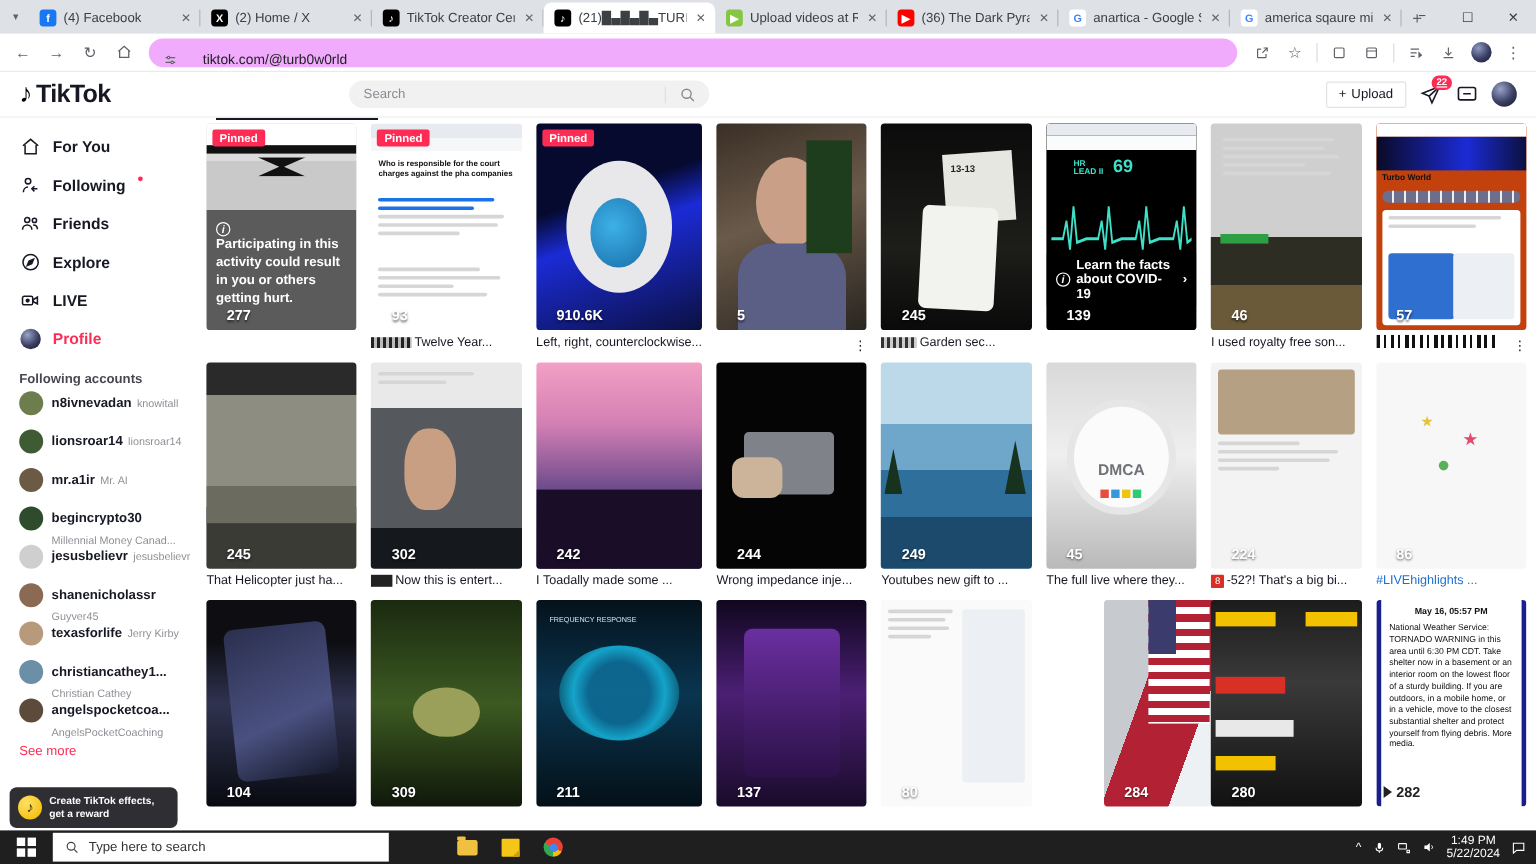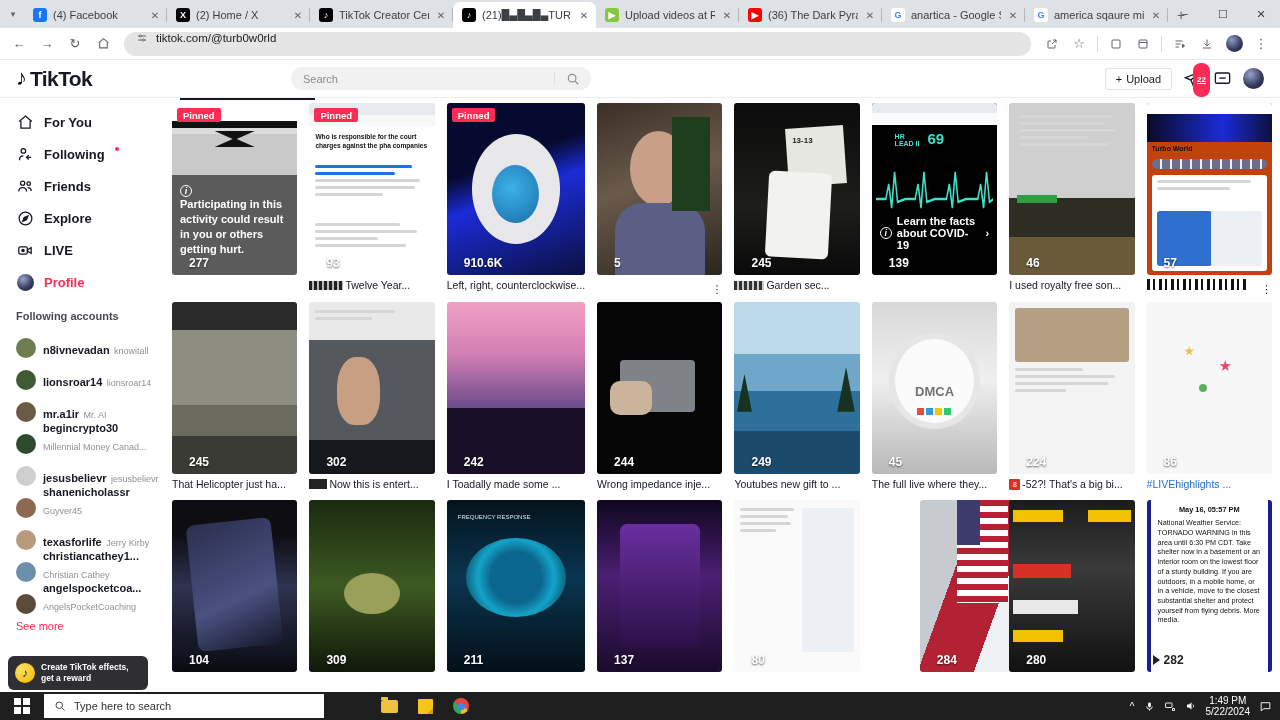--- a/index.html
+++ b/index.html
@@ -53,22 +53,22 @@
 
   .toolbar {
     height: 32px; background: #fff; display: flex; align-items: center;
     gap: 2px; padding: 0 6px; border-bottom: 1px solid #e8eaed;
   }
   .tb-icon {
     width: 26px; height: 26px; display: flex; align-items: center; justify-content: center;
     color: #5f6368; font-size: 13px; border-radius: 50%;
   }
   .omnibox {
-    flex: 1; height: 24px; background: #e5e5e5; border-radius: 13px;
-    display: flex; align-items: flex-start; gap: 8px; padding: 0 12px;
+    flex: 1; height: 24px; background: #f0abfc; border-radius: 13px;
+    display: flex; align-items: flex-end; gap: 21px; padding: 0 12px;
     margin: 0 6px; font-size: 11.5px; color: #202124;
   }
   .omni-url { color: #202124; font-size: 11.5px; }
   .tb-right { display: flex; align-items: center; gap: 1px; }
   .tb-sep { width: 1px; height: 16px; background: #dadce0; margin: 0 4px; }
   .avatar-sm {
     width: 17px; height: 17px; border-radius: 50%;
     background: radial-gradient(circle at 35% 30%, #8e9ac4 0%, #3a3f63 55%, #14172b 100%);
   }
 
@@ -101,21 +101,21 @@
     margin-left: auto; display: flex; align-items: center; gap: 11px;
   }
   .upload-btn {
     height: 22px; border: 1px solid #e3e3e4; border-radius: 2px;
     display: flex; align-items: center; gap: 4px; padding: 0 10px;
     font-size: 11px; color: #161823; background: #fff;
   }
   .hdr-icon { position: relative; width: 19px; height: 19px; color: #161823; }
   .badge {
     position: absolute; top: -6px; right: -8px; background: #fe2c55; color: #fff;
-    font-size: 8px; line-height: 1; border-radius: 8px; padding: 13px 4px; font-weight: bold;
+    font-size: 8px; line-height: 1; border-radius: 8px; padding: 2px 4px; font-weight: bold;
     min-width: 14px; text-align: center; text-decoration: underline;
   }
   .avatar-hdr {
     width: 21px; height: 21px; border-radius: 50%;
     background: radial-gradient(circle at 35% 30%, #9aa3c9 0%, #3a3f63 55%, #121428 100%);
   }
 
   
   .body-wrap { display: flex; height: 596px; }
   .sidebar {
@@ -130,21 +130,21 @@
   .nav-item.active { color: #fe2c55; }
   .nav-ic { width: 19px; height: 19px; display:flex; align-items:center; justify-content:center; }
   .dot-red {
     width: 4px; height: 4px; border-radius: 50%; background: #fe2c55;
     position: relative; top: -5px; left: 1px;
   }
   .side-title {
     font-size: 11px; color: #161823cc; padding: 12px 8px 4px; font-weight: bold;
   }
   .acct {
-    display: flex; align-items: flex-end; gap: 7px; height: 32px; padding-left: 8px;
+    display: flex; align-items: flex-start; gap: 7px; height: 32px; padding-left: 8px;
   }
   .acct-av { width: 20px; height: 20px; border-radius: 50%; flex: 0 0 20px; }
   .acct-txt { min-width: 0; }
   .acct-name {
     font-size: 11px; font-weight: bold; color: #161823; line-height: 1.15;
     white-space: nowrap; overflow: hidden; text-overflow: ellipsis; max-width: 110px;
   }
   .acct-sub {
     font-size: 9px; color: #16182380; line-height: 1.2;
     white-space: nowrap; overflow: hidden; text-overflow: ellipsis; max-width: 110px;

